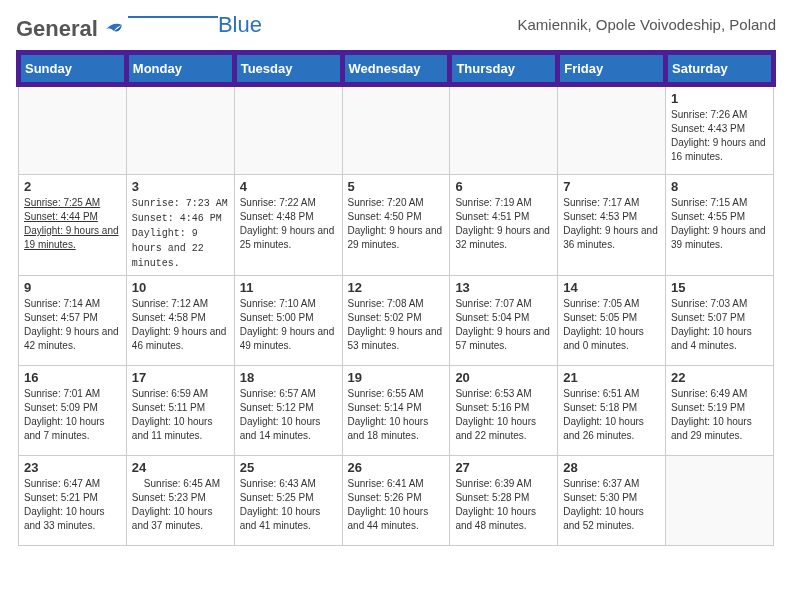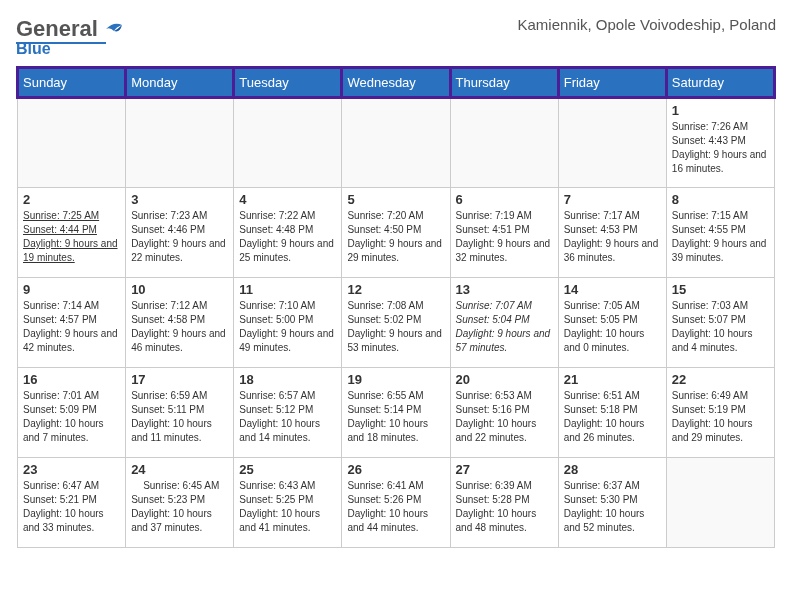--- a/index.html
+++ b/index.html
@@ -11,21 +11,20 @@
       padding: 16px;
     }
     .header {
       display: flex;
       justify-content: space-between;
       align-items: flex-start;
       margin-bottom: 8px;
     }
     .logo {
       display: flex;
-      flex-direction: column;
       align-items: flex-start;
     }
     .logo-row {
       display: flex;
       align-items: center;
     }
     .blue-underline {
       height: 3px;
       background: #1a6abf;
       width: 100%;
@@ -45,24 +44,24 @@
       padding-left: 13px;
     }
     .calendar {
       width: 100%;
       border-collapse: collapse;
     }
     .calendar thead tr th {
       background: #2a72bf;
       color: #fff;
       font-size: 13px;
-      font-weight: normal;
+      font-weight: bold;
       padding: 6px 4px;
       text-align: left;
-      border: 3px solid #4c1d95;
+      border: 5px solid #4c1d95;
     }
     .calendar tbody tr td {
       vertical-align: top;
       border: 1px solid #ccc;
       padding: 4px 5px;
       font-size: 10.5px;
       color: #333;
       width: calc(100% / 7);
       min-height: 80px;
       height: 90px;
@@ -91,21 +90,21 @@
 <div class="header">
   <div class="logo">
     <div class="logo-row">
       <span style="font-size:22px; font-weight:bold; color:#555;">General</span>
       <svg width="28" height="20" viewBox="0 0 28 20" style="margin-left:2px;">
         <path d="M6 10 Q14 2 22 6 Q16 8 14 12 Q10 8 6 10Z" fill="#2a72bf"></path>
         <path d="M14 12 Q18 10 22 6 Q20 14 14 12Z" fill="#1a5aaa"></path>
       </svg>
     </div>
     <div class="blue-underline" style="width:90px; height:2px; background:#2a72bf; margin-top:0;"></div>
-    <span style="color:#2a72bf; font-size:16px; font-weight:bold; margin-top:-4px;">Blue</span>
+    <span style="color:#2a72bf; font-size:22px; font-weight:normal; margin-top:-4px;">Blue</span>
   </div>
   <div class="title-block">
     <h2>Kamiennik, Opole Voivodeship, Poland</h2>
   </div>
 </div>
 
 <table class="calendar">
   <thead>
     <tr>
     <th>Sunday</th>
@@ -126,21 +125,21 @@
         <td class="empty-cell"></td>
         <td class="empty-cell"></td>
         <td><span class="day-num">1</span><span class="day-info" style="white-space: pre-line;">Sunrise: 7:26 AM
 Sunset: 4:43 PM
 Daylight: 9 hours and 16 minutes.</span></td>
       </tr>
       <tr class="week-row">
         <td><span class="day-num">2</span><span class="day-info" style="white-space: pre-line; text-decoration: underline;">Sunrise: 7:25 AM
 Sunset: 4:44 PM
 Daylight: 9 hours and 19 minutes.</span></td>
-        <td><span class="day-num">3</span><span class="day-info" style="white-space: pre-line;">Sunrise: 7:23 AM
+        <td><span class="day-num">3</span><span class="day-info" style="white-space: pre-line; font-family: Liberation Mono, monospace;">Sunrise: 7:23 AM
 Sunset: 4:46 PM
 Daylight: 9 hours and 22 minutes.</span></td>
         <td><span class="day-num">4</span><span class="day-info" style="white-space: pre-line;">Sunrise: 7:22 AM
 Sunset: 4:48 PM
 Daylight: 9 hours and 25 minutes.</span></td>
         <td><span class="day-num">5</span><span class="day-info" style="white-space: pre-line;">Sunrise: 7:20 AM
 Sunset: 4:50 PM
 Daylight: 9 hours and 29 minutes.</span></td>
         <td><span class="day-num">6</span><span class="day-info" style="white-space: pre-line;">Sunrise: 7:19 AM
 Sunset: 4:51 PM
@@ -158,21 +157,21 @@
 Daylight: 9 hours and 42 minutes.</span></td>
         <td><span class="day-num">10</span><span class="day-info" style="white-space: pre-line;">Sunrise: 7:12 AM
 Sunset: 4:58 PM
 Daylight: 9 hours and 46 minutes.</span></td>
         <td><span class="day-num">11</span><span class="day-info" style="white-space: pre-line;">Sunrise: 7:10 AM
 Sunset: 5:00 PM
 Daylight: 9 hours and 49 minutes.</span></td>
         <td><span class="day-num">12</span><span class="day-info" style="white-space: pre-line;">Sunrise: 7:08 AM
 Sunset: 5:02 PM
 Daylight: 9 hours and 53 minutes.</span></td>
-        <td><span class="day-num">13</span><span class="day-info" style="white-space: pre-line; font-style: italic;">Sunrise: 7:07 AM
+        <td><span class="day-num">13</span><span class="day-info" style="white-space: pre-line;">Sunrise: 7:07 AM
 Sunset: 5:04 PM
 Daylight: 9 hours and 57 minutes.</span></td>
         <td><span class="day-num">14</span><span class="day-info" style="white-space: pre-line;">Sunrise: 7:05 AM
 Sunset: 5:05 PM
 Daylight: 10 hours and 0 minutes.</span></td>
         <td><span class="day-num">15</span><span class="day-info" style="white-space: pre-line; text-align: center;">Sunrise: 7:03 AM
 Sunset: 5:07 PM
 Daylight: 10 hours and 4 minutes.</span></td>
       </tr>
       <tr class="week-row">

